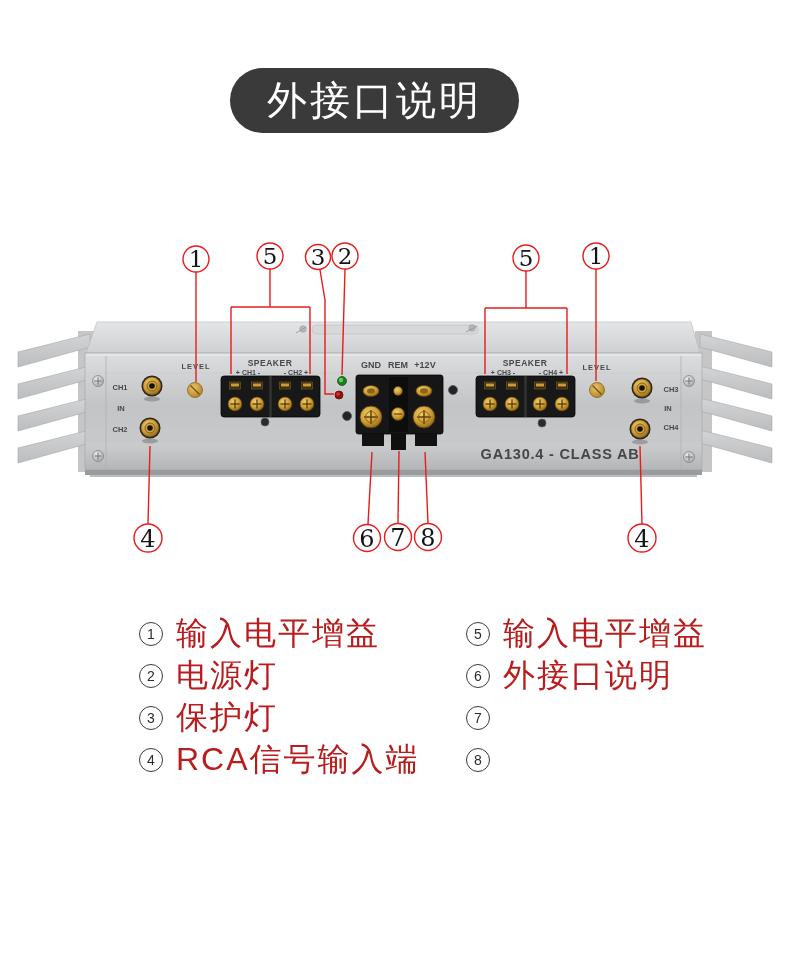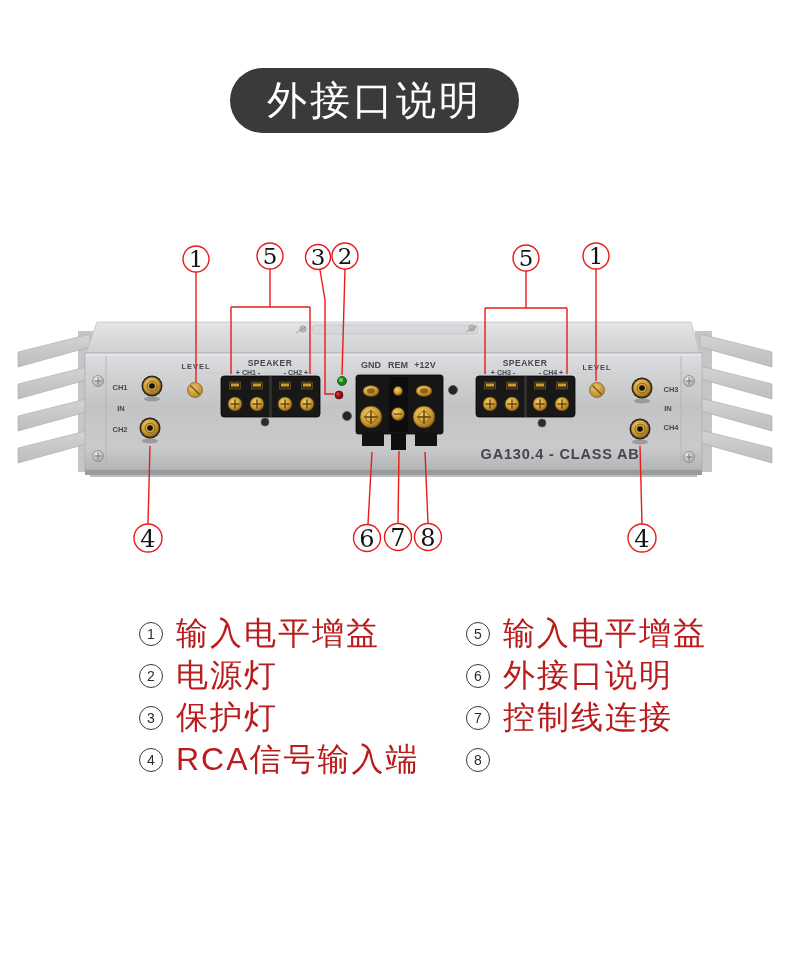--- a/index.html
+++ b/index.html
@@ -386,18 +386,17 @@
   <div class="legend-item" style="left:466px;top:620px">
     <span class="lnum">5</span>
     <span class="ltext">输入电平增益</span>
   </div>
   <div class="legend-item" style="left:466px;top:662px">
     <span class="lnum">6</span>
     <span class="ltext">外接口说明</span>
   </div>
   <div class="legend-item" style="left:466px;top:704px">
     <span class="lnum">7</span>
-    <span class="ltext">控制线连接</span>
   </div>
   <div class="legend-item" style="left:466px;top:746px">
     <span class="lnum">8</span>
   </div>
 </div>
 
 </body></html>

